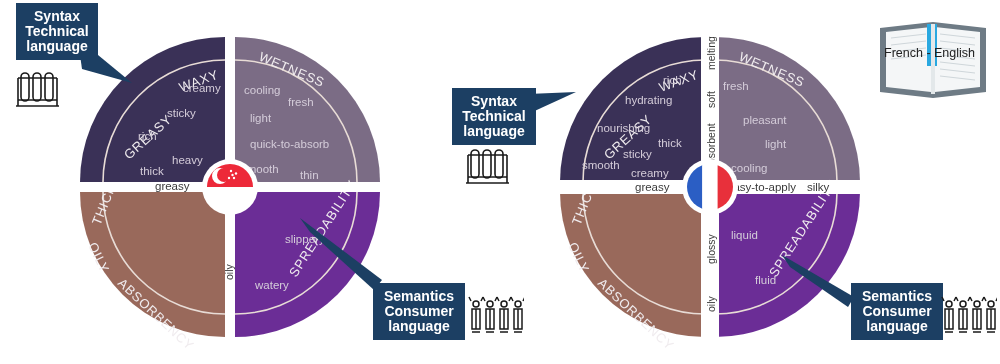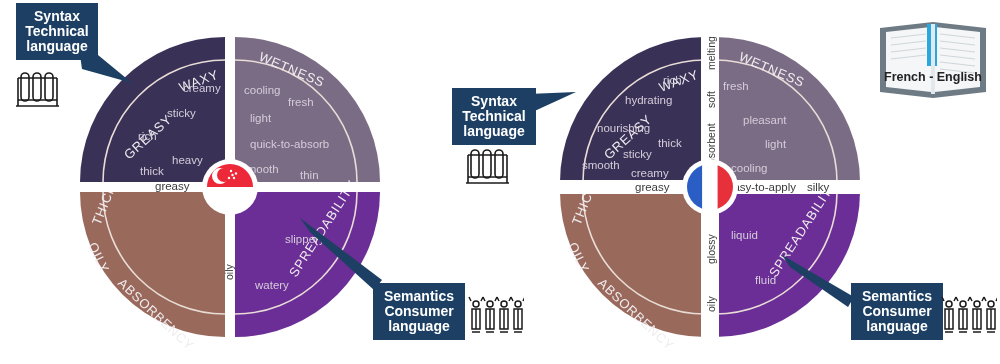--- a/index.html
+++ b/index.html
@@ -341,16 +341,16 @@
         <line x1="66" y1="45" x2="101" y2="49"></line>
         <line x1="66" y1="52" x2="101" y2="56"></line>
         <line x1="66" y1="59" x2="101" y2="63"></line>
         <line x1="66" y1="66" x2="101" y2="70"></line>
       </g>
 
       <rect x="53" y="14" width="10" height="42" fill="#29a8e0"></rect>
 
       <rect x="57" y="14" width="4" height="70" fill="#e3e8ea"></rect>
     </svg>
-    <div class="dict-label" style="left:10px;top:60px;font-weight:bold;">French - English</div>
+    <div class="dict-label" style="left:10px;top:36px;">French - English</div>
   </div>
 
 </div>
 
 </body></html>

